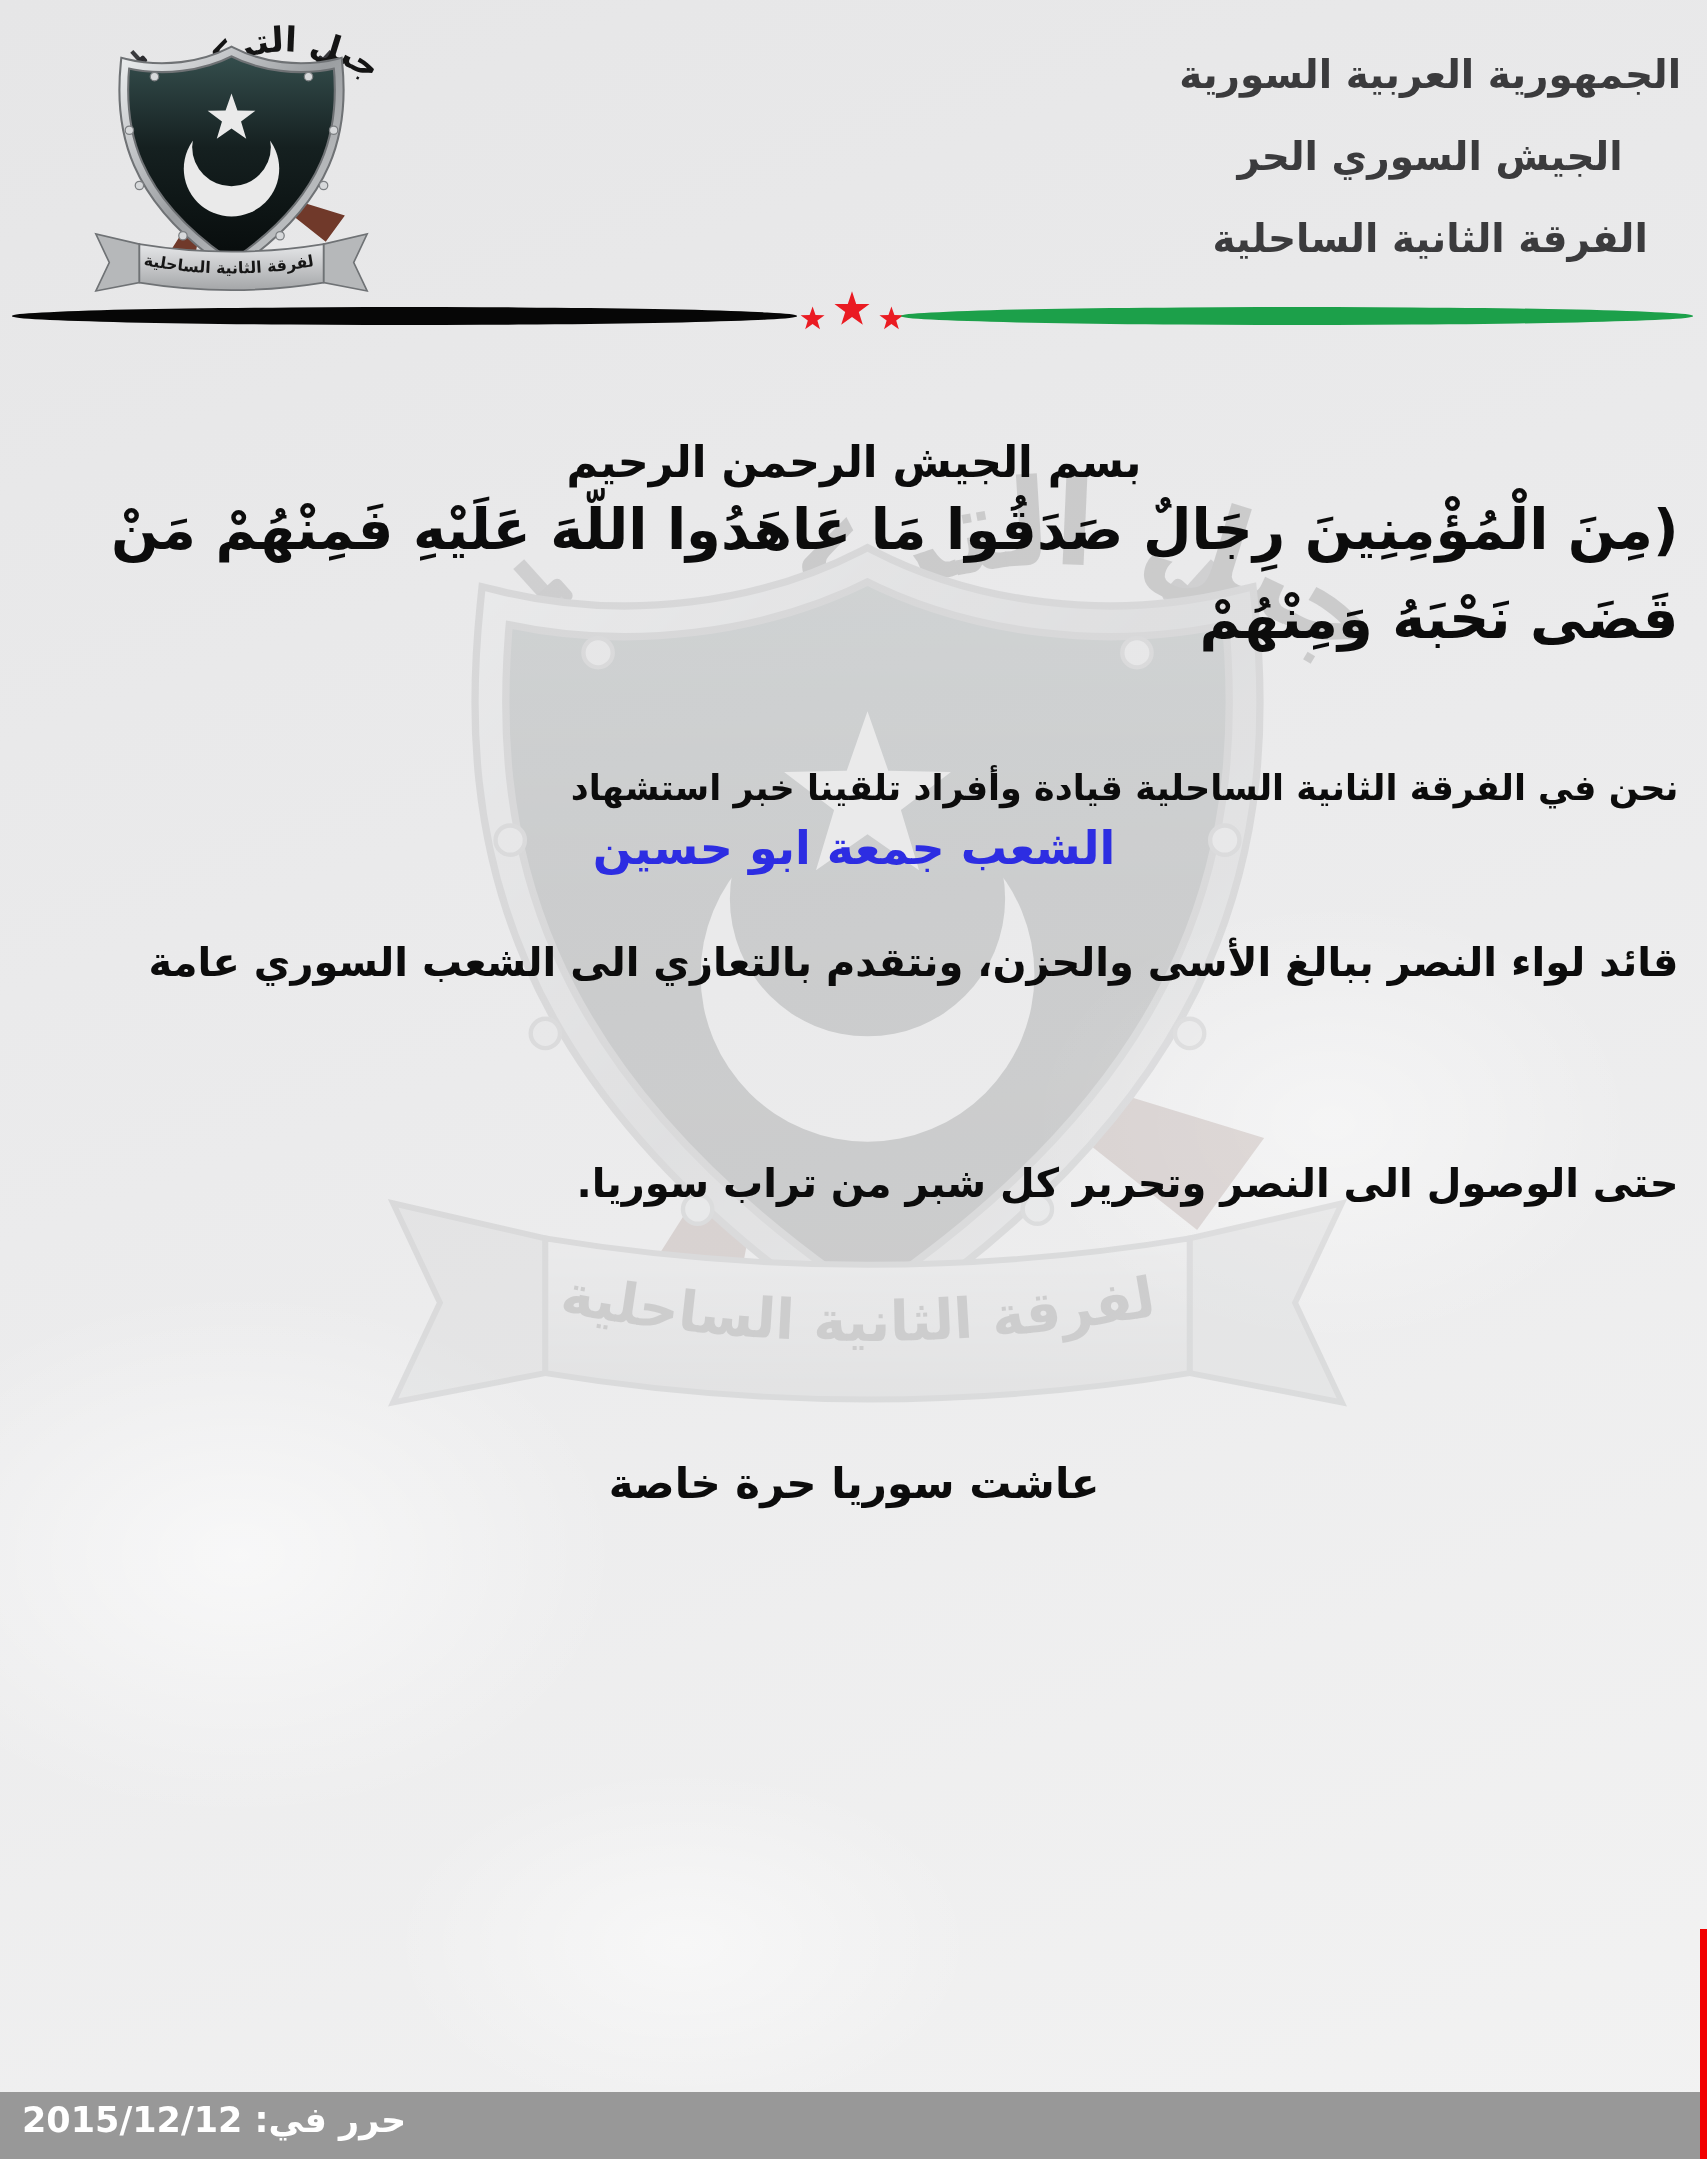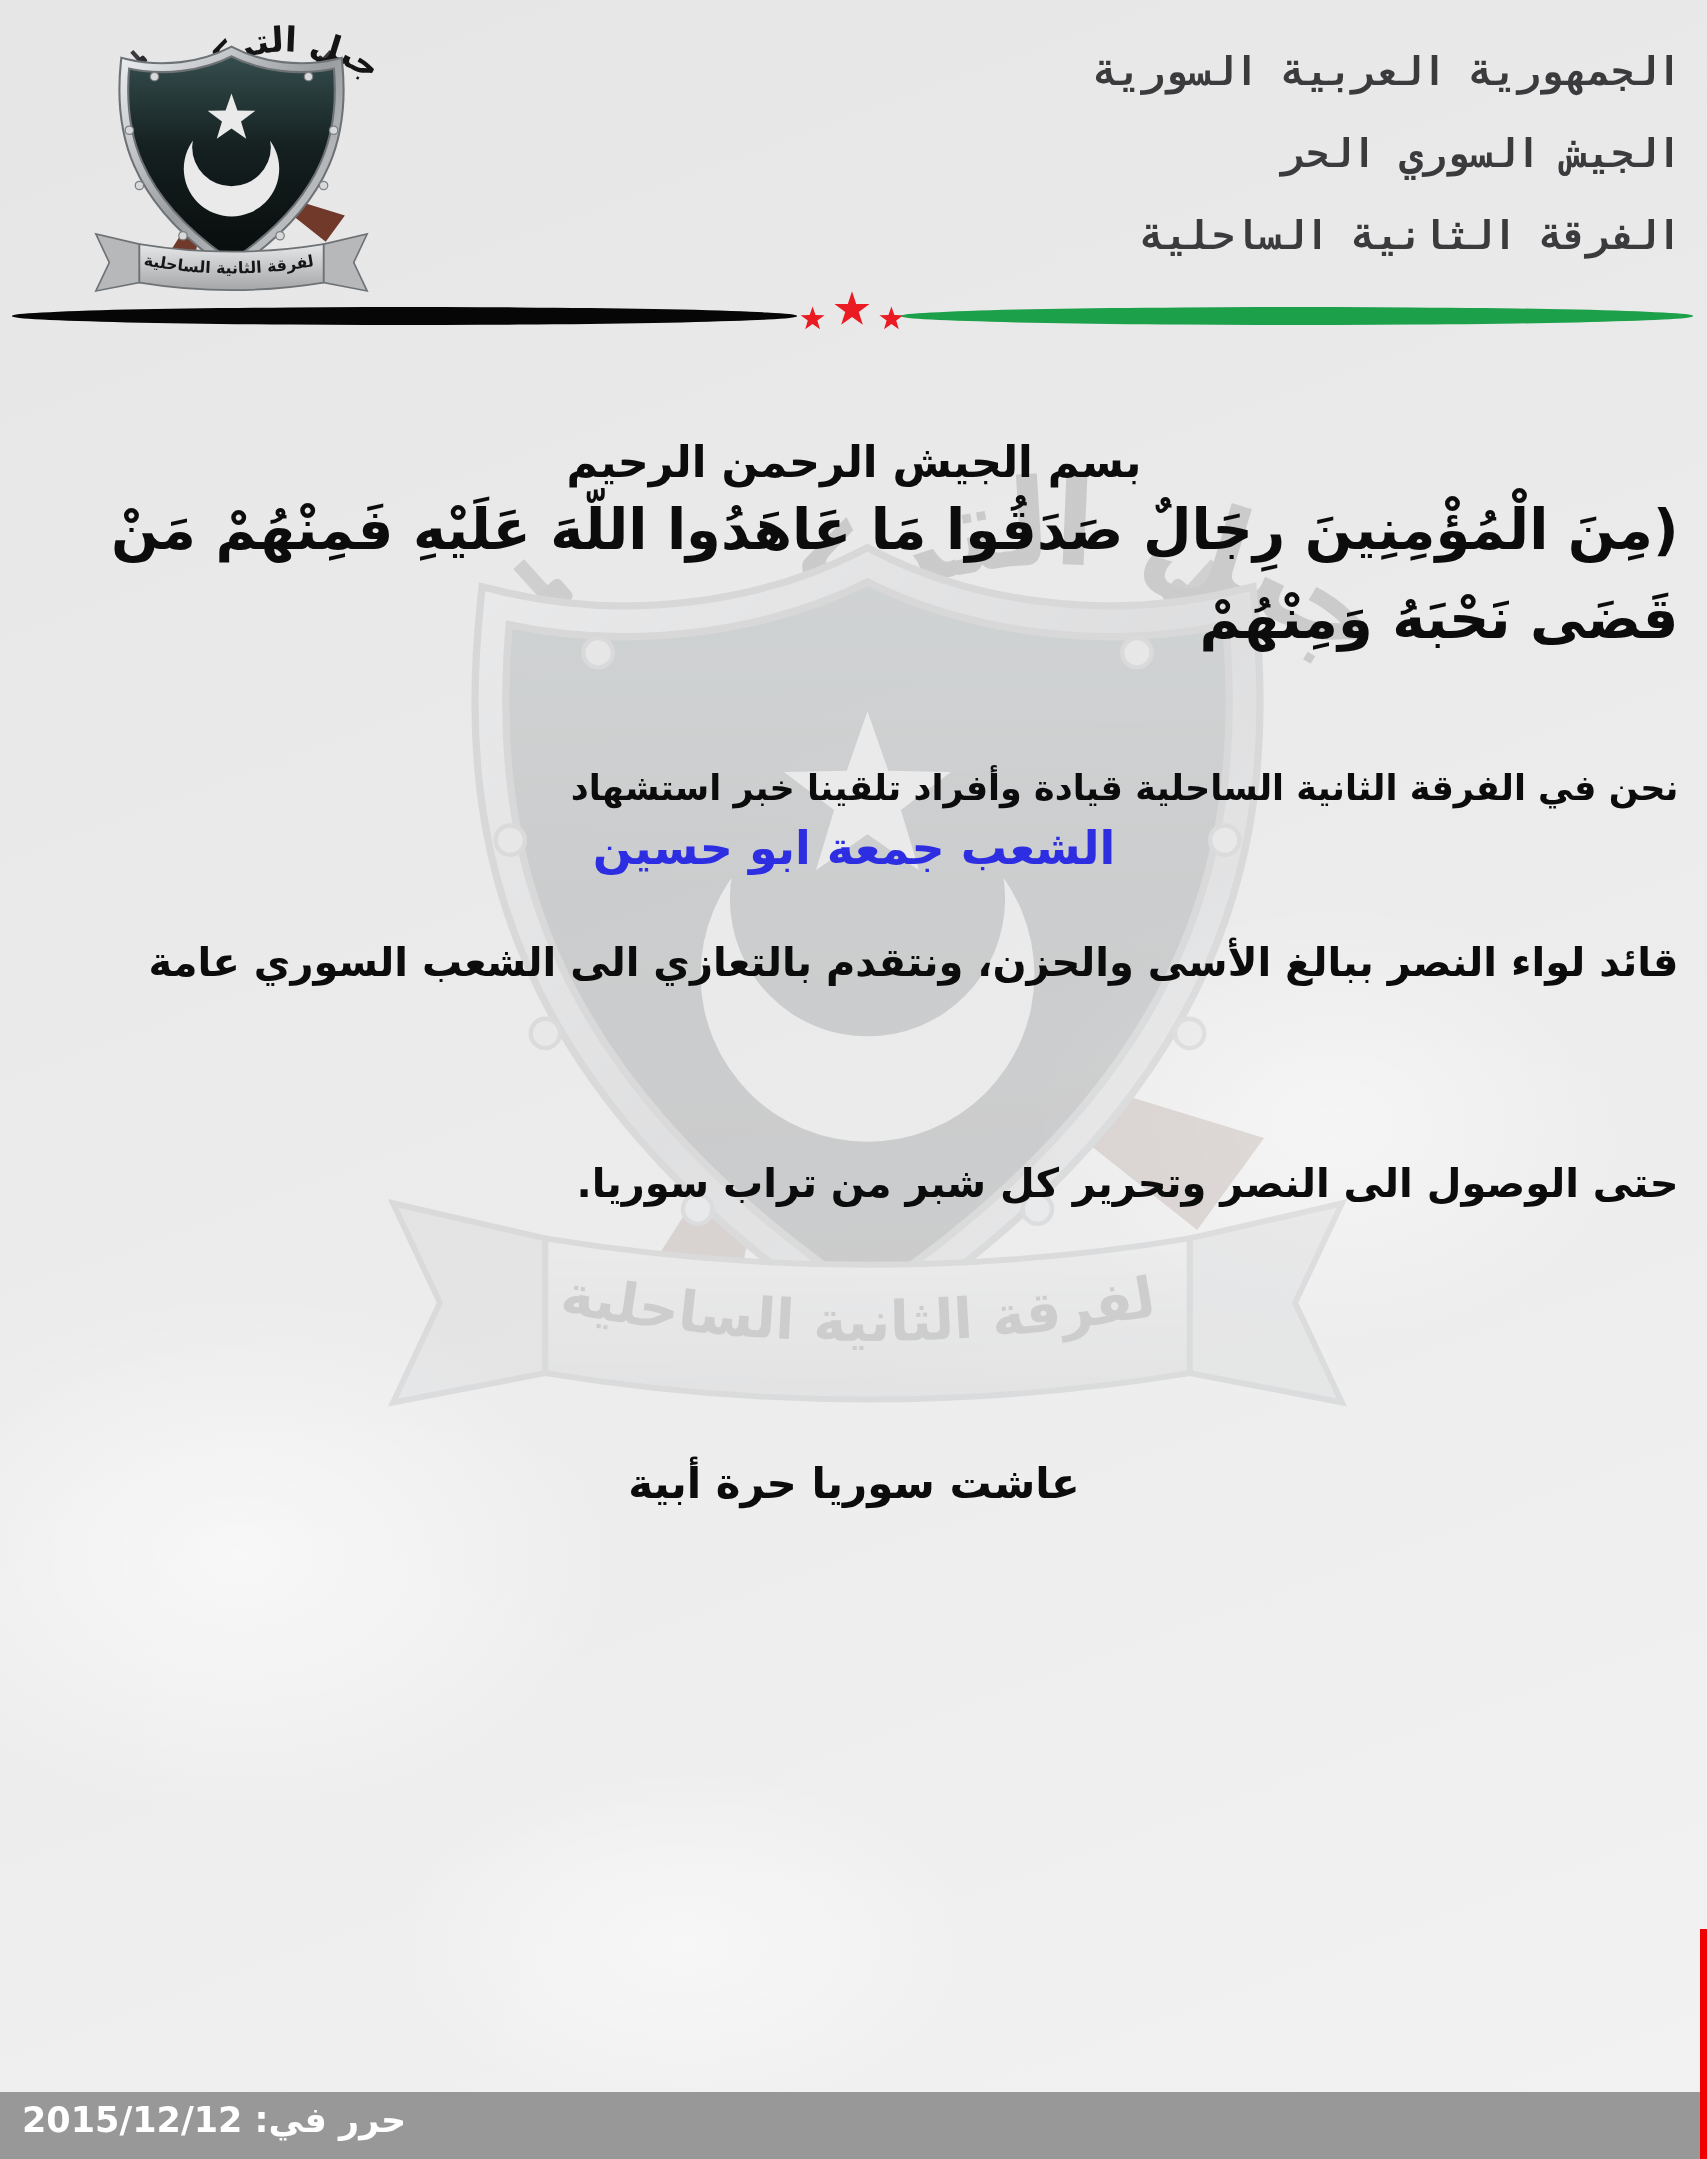--- a/index.html
+++ b/index.html
@@ -8,22 +8,22 @@
     font-family:"DejaVu Sans",sans-serif;font-weight:bold;
     background-image:
       radial-gradient(ellipse 548px 379px at 14% 72%, rgba(255,255,255,.6), rgba(255,255,255,0) 70%),
       radial-gradient(ellipse 439px 320px at 78% 52%, rgba(255,255,255,.45), rgba(255,255,255,0) 70%),
       radial-gradient(ellipse 422px 253px at 40% 90%, rgba(255,255,255,.5), rgba(255,255,255,0) 70%),
       linear-gradient(160deg,#e6e6e7 0%,#ebebec 45%,#f2f2f2 100%);
   }
   .logo{position:absolute;left:89px;top:3.4px;width:285px;height:293px;}
   .watermark{position:absolute;left:369px;top:395px;width:997px;height:1025px;opacity:.14;filter:grayscale(.25);}
   .header{
-    position:absolute;top:34px;right:27px;direction:rtl;text-align:right;
-    font-size:39px;line-height:82px;color:#3b3b3d;white-space:nowrap;font-family:Liberation Mono, monospace;
+    position:absolute;top:34px;right:27px;direction:rtl;text-align:center;
+    font-size:39px;line-height:82px;color:#3b3b3d;white-space:nowrap;
   }
   .divider-black{position:absolute;left:11.8px;top:307px;width:785px;height:17.7px;background:#060606;border-radius:50%;}
   .divider-green{position:absolute;left:901px;top:307px;width:792px;height:17.7px;background:#1ca04a;border-radius:50%;}
   .divider-stars{position:absolute;left:797px;top:288px;width:110px;height:52px;}
   .tline{position:absolute;left:29.5px;right:29.5px;direction:rtl;color:#0c0c0c;}
   .bismillah{top:437px;text-align:center;font-size:43px;}
   .verse{top:485px;text-align:right;font-size:56px;}
   .verse div{line-height:89px;}
   .p1l1{top:744px;text-align:right;font-size:35px;line-height:88px;}
   .martyr{top:821px;text-align:center;font-size:46px;color:#2d2de2;}
@@ -145,20 +145,20 @@
   <div class="tline martyr">الشعب جمعة ابو حسين</div>
 
   <div class="tline p1rest">
     <div>قائد لواء النصر ببالغ الأسى والحزن، ونتقدم بالتعازي الى الشعب السوري عامة</div>
   </div>
 
   <div class="tline p2">
     <div>حتى الوصول الى النصر وتحرير كل شبر من تراب سوريا.</div>
   </div>
 
-  <div class="tline closing">عاشت سوريا حرة أبية</div>
+  <div class="tline closing">عاشت سوريا حرة خاصة</div>
 
   <div class="footer-bar"></div>
   <div class="footer-date">حرر في: 2015/12/12</div>
   <div class="red-stripe"></div>
 
 </div>
 
 
 </body></html>

